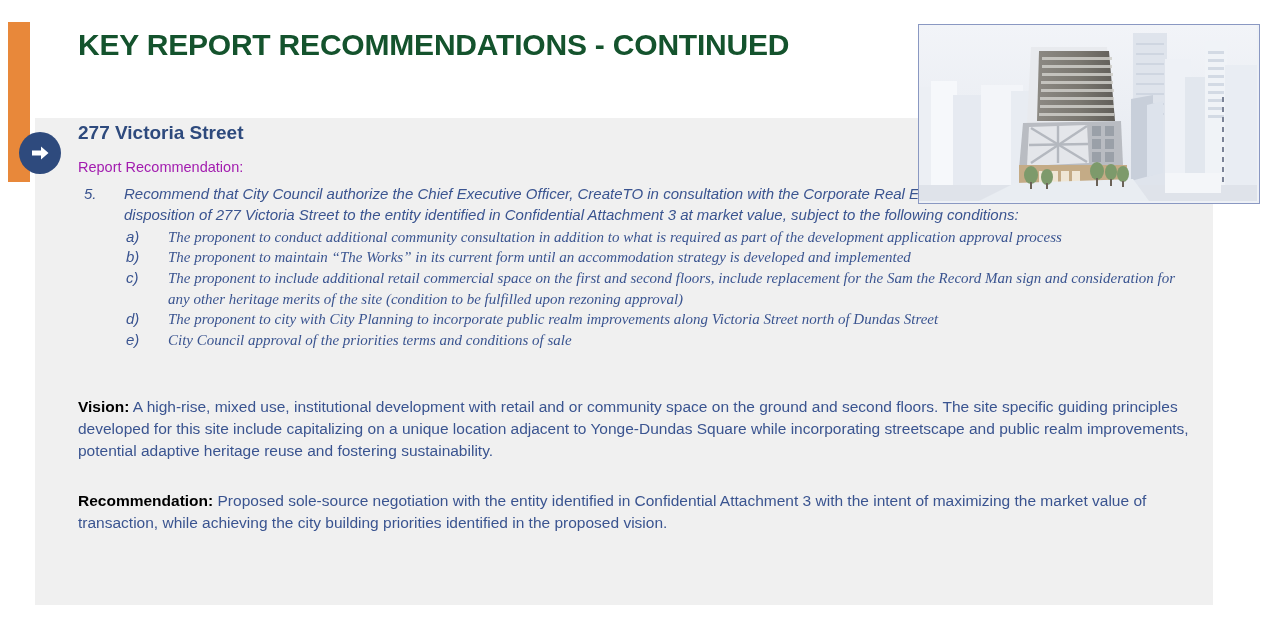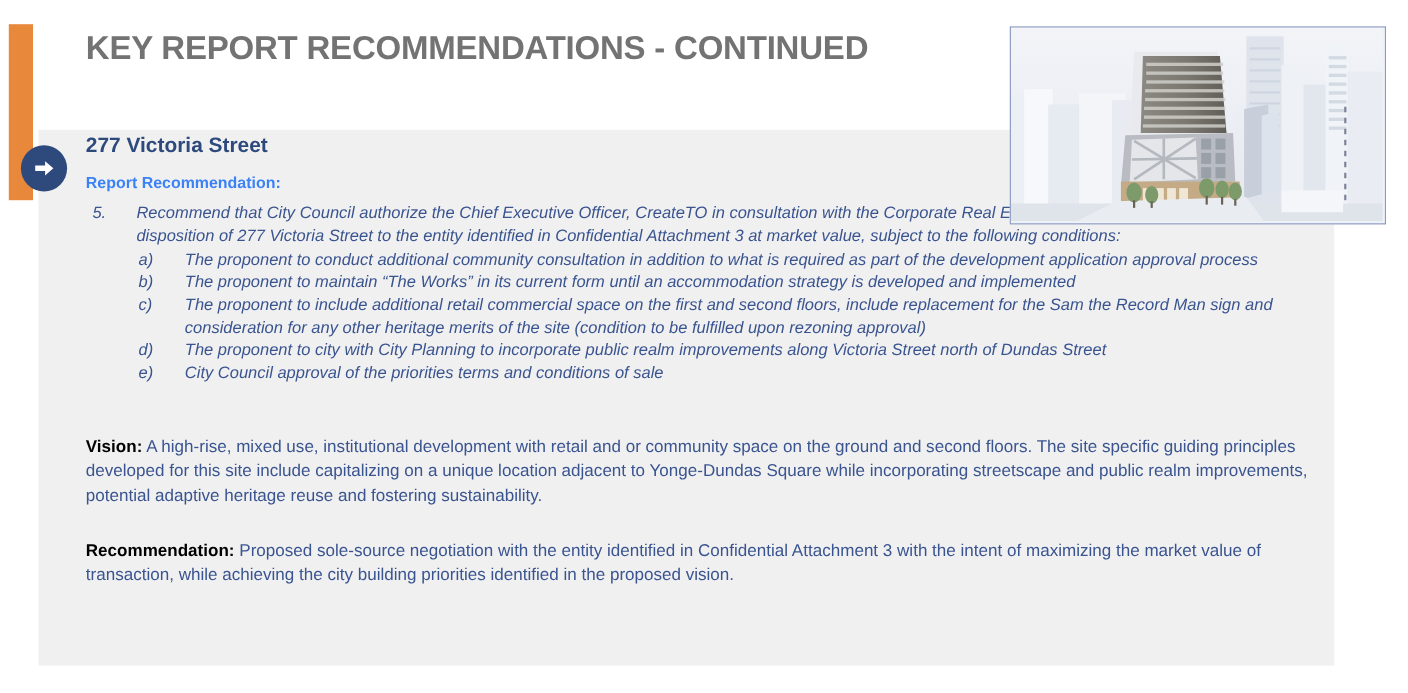--- a/index.html
+++ b/index.html
@@ -51,21 +51,21 @@
     background: #f0f0f0;
   }
 
   
   .slide-title {
     position: absolute;
     left: 78px;
     top: 28px;
     font-size: 30px;
     font-weight: bold;
-    color: #737373;
+    color: #14532d;
     letter-spacing: -0.2px;
     white-space: nowrap;
   }
 
   
   .render-frame {
     position: absolute;
     left: 918px;
     top: 24px;
     width: 340px;
@@ -88,22 +88,22 @@
 
   .section-heading {
     font-size: 19px;
     font-weight: bold;
     color: #2e4a7d;
     margin: 0 0 14px 0;
     line-height: 1.2;
   }
   .sub-heading {
     font-size: 14.5px;
-    font-weight: bold;
-    color: #3b82f6;
+    font-weight: normal;
+    color: #a21caf;
     margin: 0 0 8px 0;
     line-height: 1.2;
   }
 
   
   .rec-item {
     display: flex;
     font-style: italic;
     font-size: 15px;
     line-height: 1.38;
@@ -126,21 +126,21 @@
     display: flex;
     font-style: italic;
     font-size: 15px;
     line-height: 1.38;
     color: #3a5490;
   }
   .sub-letter {
     width: 42px;
     flex: 0 0 42px;
   }
-  .sub-body { flex: 1; }
+  .sub-body { flex: 1; font-family: Liberation Serif, serif; }
 
   
   .para {
     font-size: 15.5px;
     line-height: 1.42;
     color: #3a5490;
     margin: 0;
   }
   .para-vision { margin-top: 45px; }
   .para-impl { margin-top: 28px; }

